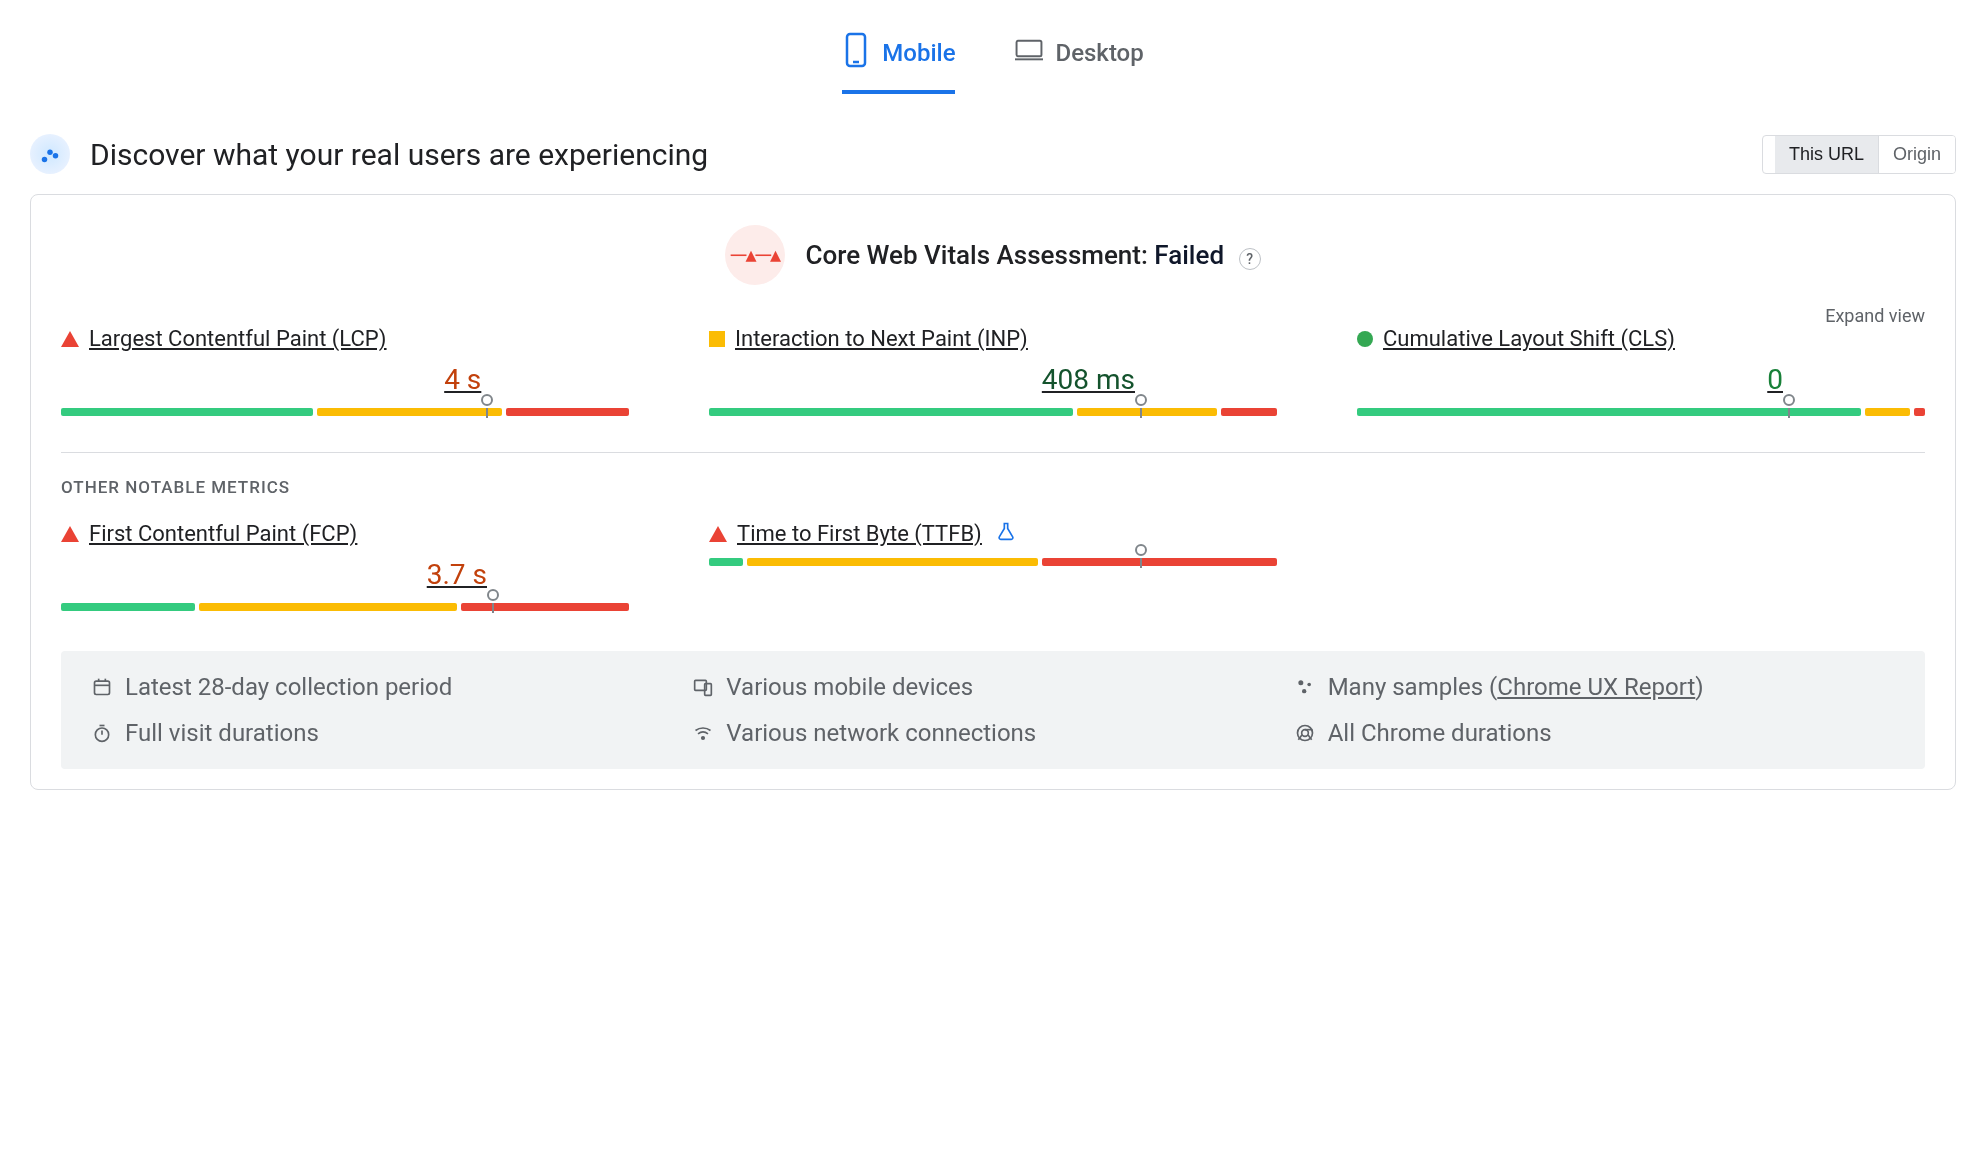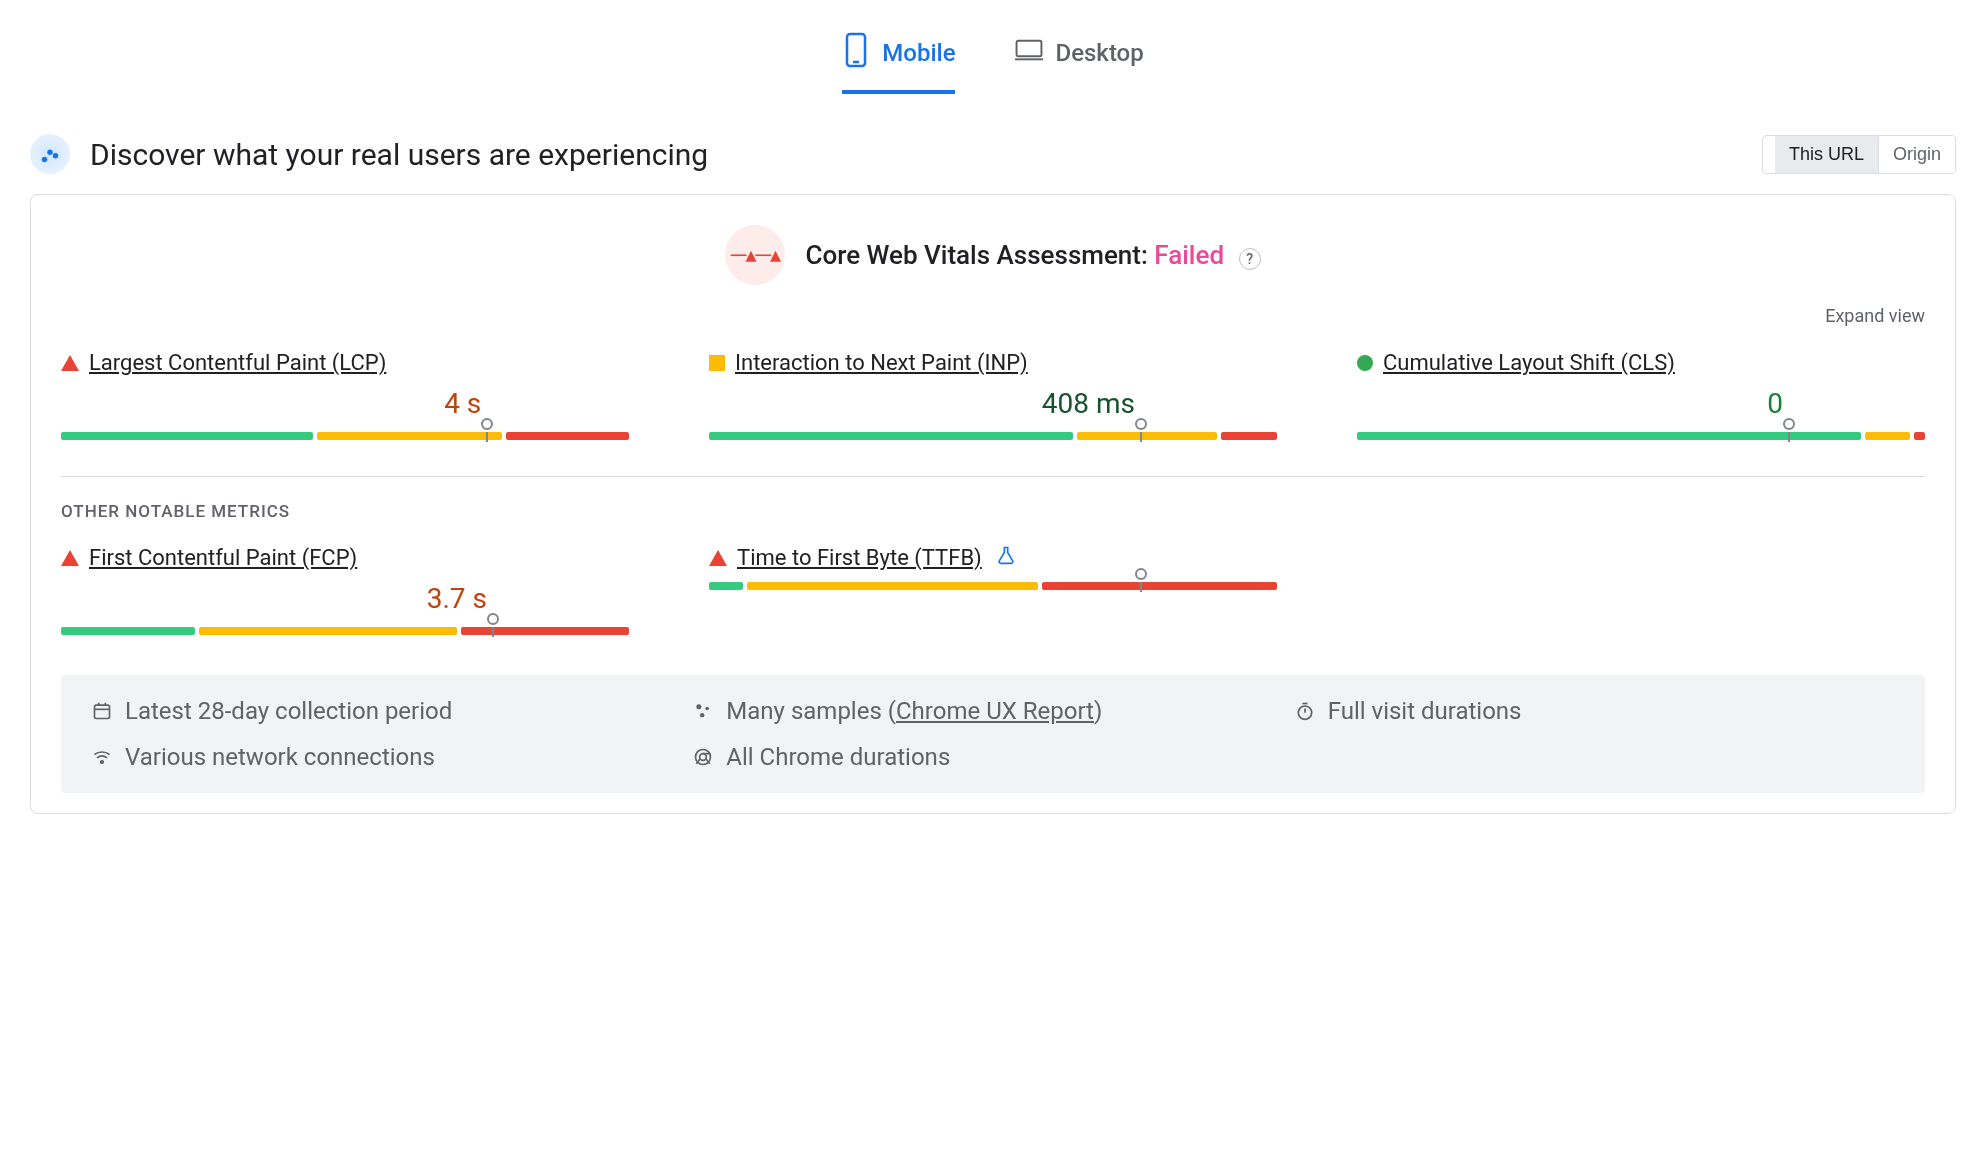--- a/index.html
+++ b/index.html
@@ -41,31 +41,31 @@
     .card { border: 1px solid #dadce0; border-radius: 8px; padding: 30px 30px 20px 30px; }
 
     .failed-row { display: flex; flex-direction: column; align-items: center; gap: 10px; position: relative; }
     .failed-line { display: flex; align-items: center; gap: 20px; }
     .pulse-icon {
       width: 60px; height: 60px; border-radius: 50%; background: #fdecea;
       display: flex; align-items: center; justify-content: center;
       color: #ea4335; font-size: 22px; letter-spacing: -1px;
     }
     .assess-text { font-size: 26px; font-weight: 500; color: #202124; }
-    .assess-text .fail { color: #ec4899; }
+    .assess-text .fail { color: #0f172a; }
     .help-circle {
       width: 22px; height: 22px; border: 1px solid #bdc1c6; border-radius: 50%;
       display: inline-flex; align-items: center; justify-content: center;
       color: #5f6368; font-size: 14px; margin-left: 8px;
     }
     .expand-view { align-self: flex-end; font-size: 18px; color: #5f6368; cursor: pointer; margin-top: 10px; }
 
     .metrics-grid {
       display: grid; grid-template-columns: repeat(3, 1fr);
-      gap: 40px 80px; margin-top: 24px;
+      gap: 40px 80px;  text-decoration: underline;
     }
     .metric { display: flex; flex-direction: column; gap: 12px; }
     .metric-head { display: flex; align-items: center; gap: 10px; }
     .metric-name {
       font-size: 22px; color: #202124; text-decoration: underline;
       cursor: pointer;
     }
     .badge-triangle {
       width: 0; height: 0;
       border-left: 9px solid transparent;
@@ -260,20 +260,29 @@
               <rect x="3" y="5" width="18" height="16" rx="2"></rect>
               <line x1="3" y1="10" x2="21" y2="10"></line>
               <line x1="8" y1="2" x2="8" y2="6"></line>
               <line x1="16" y1="2" x2="16" y2="6"></line>
             </svg>
         </span>
         <span>Latest 28-day collection period</span>
       </div>
       <div class="foot-item">
         <span class="foot-icon">
+          <svg viewBox="0 0 24 24" width="20" height="20" fill="none" stroke="currentColor" stroke-width="2">
+              <rect x="2" y="4" width="14" height="12" rx="1"></rect>
+              <rect x="14" y="8" width="8" height="14" rx="1"></rect>
+            </svg>
+        </span>
+        <span>Various mobile devices</span>
+      </div>
+      <div class="foot-item">
+        <span class="foot-icon">
           <svg viewBox="0 0 24 24" width="20" height="20" fill="currentColor">
               <circle cx="7" cy="7" r="3"></circle>
               <circle cx="17" cy="9" r="2.2"></circle>
               <circle cx="11" cy="17" r="2.6"></circle>
             </svg>
         </span>
         <span>
           <span>Many samples (</span><span class="u">Chrome UX Report</span><span>)</span>
         </span>
       </div>

